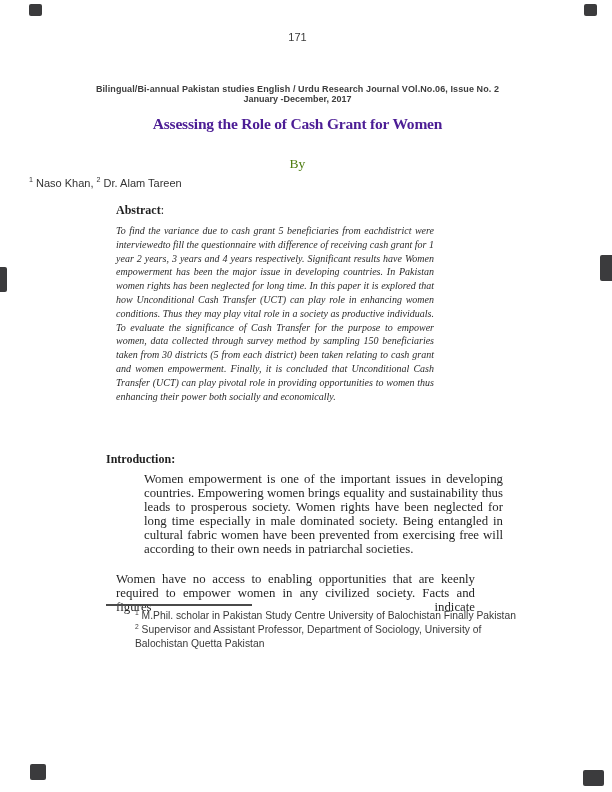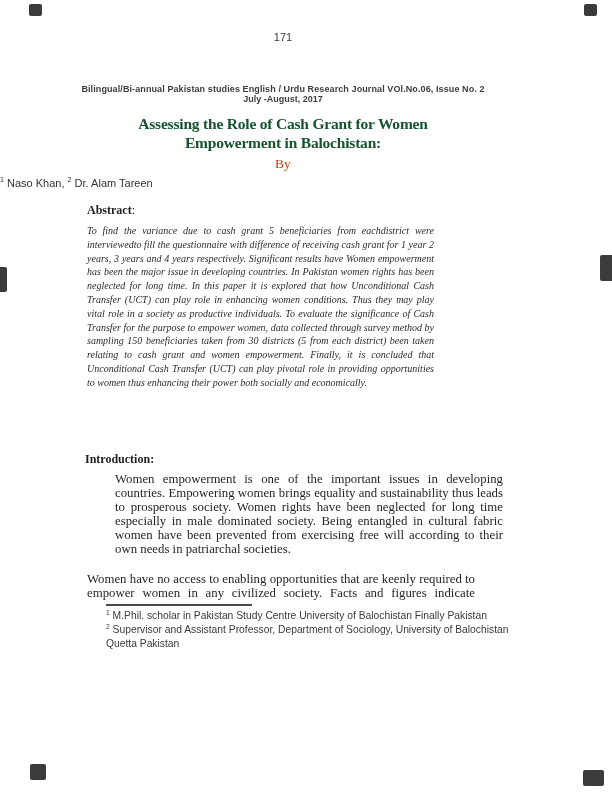--- a/index.html
+++ b/index.html
@@ -1,20 +1,20 @@
 <!DOCTYPE html>
 <html><head>
 <meta charset="utf-8">
 <style>
   * { margin: 0; padding: 0; box-sizing: border-box; }
   html, body { width: 612px; height: 792px; background: #ffffff; }
   body { position: relative; overflow: hidden;
          font-family: "Liberation Serif", serif; color: #2d2d2d; }
 
-  .abs { position: absolute; }
+  .abs { position: absolute; padding-left: 29px; }
 
   
   .scan-mark { position: absolute; background: #3b3b3d; border-radius: 2px; }
   .mark-tl { left: 29px;  top: 4px;   width: 13px; height: 12px; }
   .mark-tr { left: 584px; top: 4px;   width: 13px; height: 12px; }
   .mark-lm { left: 0;     top: 267px; width: 7px;  height: 25px; border-radius: 0 2px 2px 0; }
   .mark-rm { left: 600px; top: 255px; width: 12px; height: 26px; border-radius: 2px 0 0 2px; }
   .mark-bl { left: 30px;  top: 764px; width: 16px; height: 16px; }
   .mark-br { left: 583px; top: 770px; width: 21px; height: 16px; }
 
@@ -24,32 +24,32 @@
   .journal  { top: 84px; left: 0; width: 566px; text-align: center;
               font-family: "Liberation Sans", sans-serif; font-weight: bold;
               font-size: 9px; color: #3d3d3d; letter-spacing: 0.1px; }
   .dateline { top: 94px; left: 0; width: 566px; text-align: center;
               font-family: "Liberation Sans", sans-serif; font-weight: bold;
               font-size: 9px; color: #3d3d3d; }
 
   
   .title    { top: 114px; left: 0; width: 566px; text-align: center;
               font-weight: bold; font-size: 15.5px; line-height: 19px;
-              color: #14532d; letter-spacing: -0.2px; }
+              color: #4c1d95; letter-spacing: -0.2px; }
   .by       { top: 156px; left: 0; width: 566px; text-align: center;
-              font-size: 13.5px; color: #c2410c; }
+              font-size: 13.5px; color: #4d7c0f; }
   .authors  { top: 177px; left: 0; width: 566px; text-align: left;
               font-family: "Liberation Sans", sans-serif; font-size: 11px; color: #333; }
   .authors sup, .fn sup { font-size: 0.65em; vertical-align: super; line-height: 0; }
 
   
   .heading  { font-weight: bold; font-size: 12px; color: #1f1f1f; }
   .h-abstract { top: 203px; left: 87px; }
   .h-abstract .colon { font-weight: normal; }
-  .h-intro    { top: 452px; left: 85px; }
+  .h-intro    { top: 452px; left: 77px; }
 
   
   .abstract-text { top: 224px; left: 87px; width: 347px;
                    font-style: italic; font-weight: 500;
                    font-size: 10px; line-height: 13.8px;
                    text-align: justify; color: #2b2b2b; }
 
   
   .body-par { left: 87px; width: 388px; font-size: 12.8px; line-height: 13.9px;
               text-align: justify; color: #262626; }
@@ -67,25 +67,24 @@
 
 <div class="scan-mark mark-tl"></div>
 <div class="scan-mark mark-tr"></div>
 <div class="scan-mark mark-lm"></div>
 <div class="scan-mark mark-rm"></div>
 <div class="scan-mark mark-bl"></div>
 <div class="scan-mark mark-br"></div>
 
 <div class="abs pagenum">171</div>
 <div class="abs journal">Bilingual/Bi-annual Pakistan studies English / Urdu Research Journal VOl.No.06, Issue No. 2</div>
-<div class="abs dateline">July -August, 2017</div>
+<div class="abs dateline">January -December, 2017</div>
 
 <div class="abs title">
   <div>Assessing the Role of Cash Grant for Women</div>
-  <div>Empowerment in Balochistan:</div>
 </div>
 <div class="abs by">By</div>
 <div class="abs authors"><sup>1</sup><span> Naso Khan, </span><sup>2</sup><span> Dr. Alam Tareen</span></div>
 
 <div class="abs heading h-abstract"><span>Abstract</span><span class="colon">:</span></div>
 <div class="abs abstract-text">To find the variance due to cash grant 5 beneficiaries from eachdistrict were interviewedto fill the questionnaire with difference of receiving cash grant for 1 year 2 years, 3 years and 4 years respectively. Significant results have Women empowerment has been the major issue in developing countries. In Pakistan women rights has been neglected for long time. In this paper it is explored that how Unconditional Cash Transfer (UCT) can play role in enhancing women conditions. Thus they may play vital role in a society as productive individuals. To evaluate the significance of Cash Transfer for the purpose to empower women, data collected through survey method by sampling 150 beneficiaries taken from 30 districts (5 from each district) been taken relating to cash grant and women empowerment. Finally, it is concluded that Unconditional Cash Transfer (UCT) can play pivotal role in providing opportunities to women thus enhancing their power both socially and economically.</div>
 
 <div class="abs heading h-intro">Introduction:</div>
 <div class="abs body-par par1">Women empowerment is one of the important issues in developing countries. Empowering women brings equality and sustainability thus leads to prosperous society. Women rights have been neglected for long time especially in male dominated society. Being entangled in cultural fabric women have been prevented from exercising free will according to their own needs in patriarchal societies.</div>
 <div class="abs body-par par2">Women have no access to enabling opportunities that are keenly required to empower women in any civilized society.  Facts and figures indicate</div>

